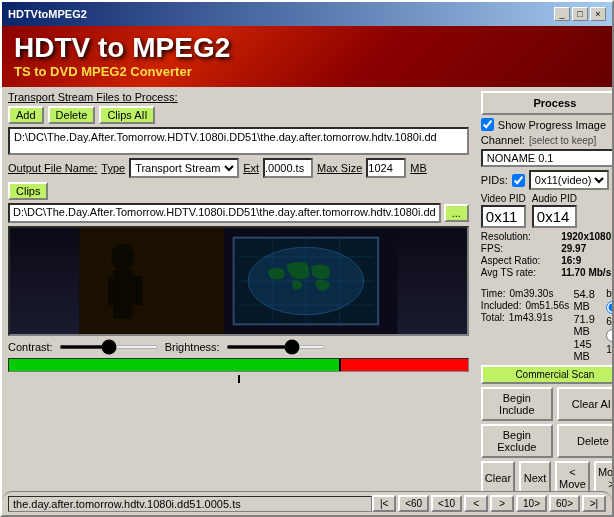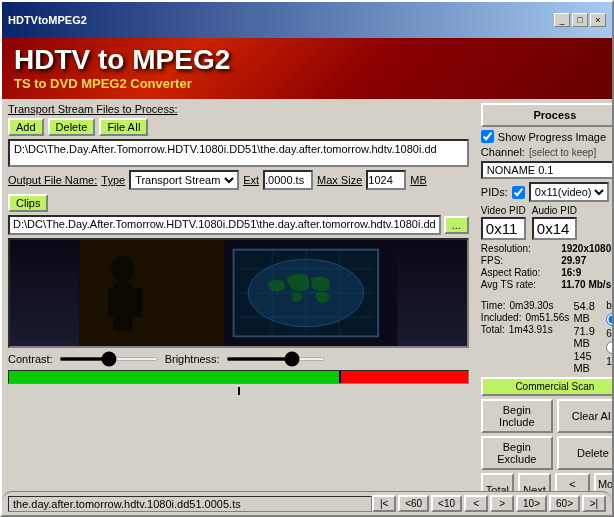--- a/index.html
+++ b/index.html
@@ -17,21 +17,21 @@
       border: 2px solid #ffffff;
       border-right-color: #808080;
       border-bottom-color: #808080;
       background: #d4d0c8;
       display: flex;
       flex-direction: column;
     }
     .titlebar {
       background: linear-gradient(to right, #0a246a, #a6caf0);
       color: white;
-      padding: 18px 6px;
+      padding: 12px 6px;
       display: flex;
       align-items: center;
       justify-content: space-between;
       height: 20px;
       flex-shrink: 0;
     }
     .titlebar-title {
       font-size: 11px;
       font-weight: bold;
     }
@@ -373,21 +373,21 @@
   </div>
 
   <div class="main-content">
 
     <div class="left-panel">
 
       <div class="section-label">Transport Stream Files to Process:</div>
       <div class="btn-row">
         <button class="win-btn win-btn-small">Add</button>
         <button class="win-btn win-btn-small">Delete</button>
-        <button class="win-btn win-btn-small">File AIl</button>
+        <button class="win-btn win-btn-small">Clips AIl</button>
       </div>
       <div class="file-list">D:\DC\The.Day.After.Tomorrow.HDTV.1080i.DD51\the.day.after.tomorrow.hdtv.1080i.dd</div>
 
       <div class="output-row">
         <span class="section-label">Output File Name:</span>
         <span class="section-label">Type</span>
         <select class="select-sm">
           <option>Transport Stream</option>
         </select>
         <span class="section-label">Ext</span>
@@ -538,21 +538,21 @@
         <button class="half-btn">Begin Include</button>
         <button class="half-btn">Clear AII</button>
       </div>
 
       <div class="two-btn-row">
         <button class="half-btn">Begin Exclude</button>
         <button class="half-btn">Delete</button>
       </div>
 
       <div class="three-btn-row">
-        <button class="nav-btn-lg">Total</button>
+        <button class="nav-btn-lg">Clear</button>
         <button class="nav-btn-lg">Next</button>
         <button class="nav-btn-lg">&lt; Move</button>
         <button class="nav-btn-lg">Move &gt;</button>
       </div>
     </div>
   </div>
 
   <div class="status-bar">
     <div class="status-text">the.day.after.tomorrow.hdtv.1080i.dd51.0005.ts</div>
     <div class="nav-buttons">

